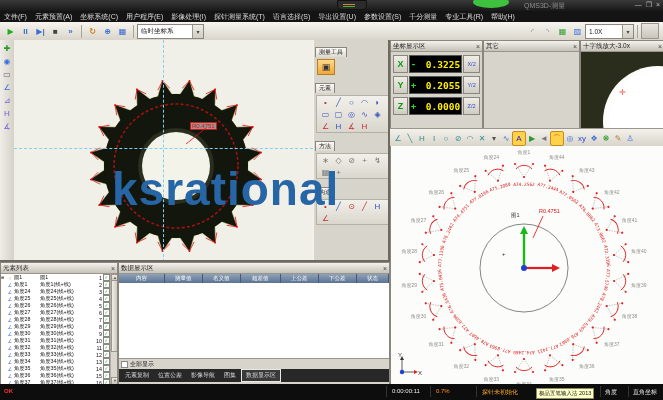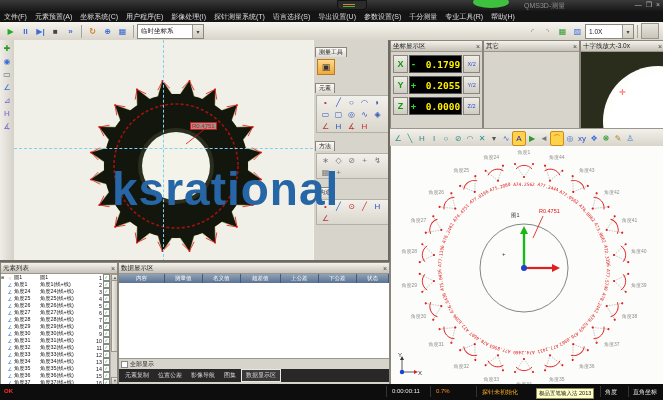--- a/index.html
+++ b/index.html
@@ -280,21 +280,21 @@
   <div class="abs panel" id="dro-panel">
     <div class="phead">
         <span>坐标显示区</span>
         <span class="x">×</span>
       </div>
     <div id="dro-rows">
         <div class="dro-row">
           <span class="axis-btn">X</span>
           <span class="dro-display">
             <span class="dro-sign">-</span>
-            <span class="dro-val">0.1799</span>
+            <span class="dro-val">0.3225</span>
           </span>
           <span class="half-btn">X/2</span>
         </div>
         <div class="dro-row">
           <span class="axis-btn">Y</span>
           <span class="dro-display">
             <span class="dro-sign">+</span>
             <span class="dro-val">0.2055</span>
           </span>
           <span class="half-btn">Y/2</span>

